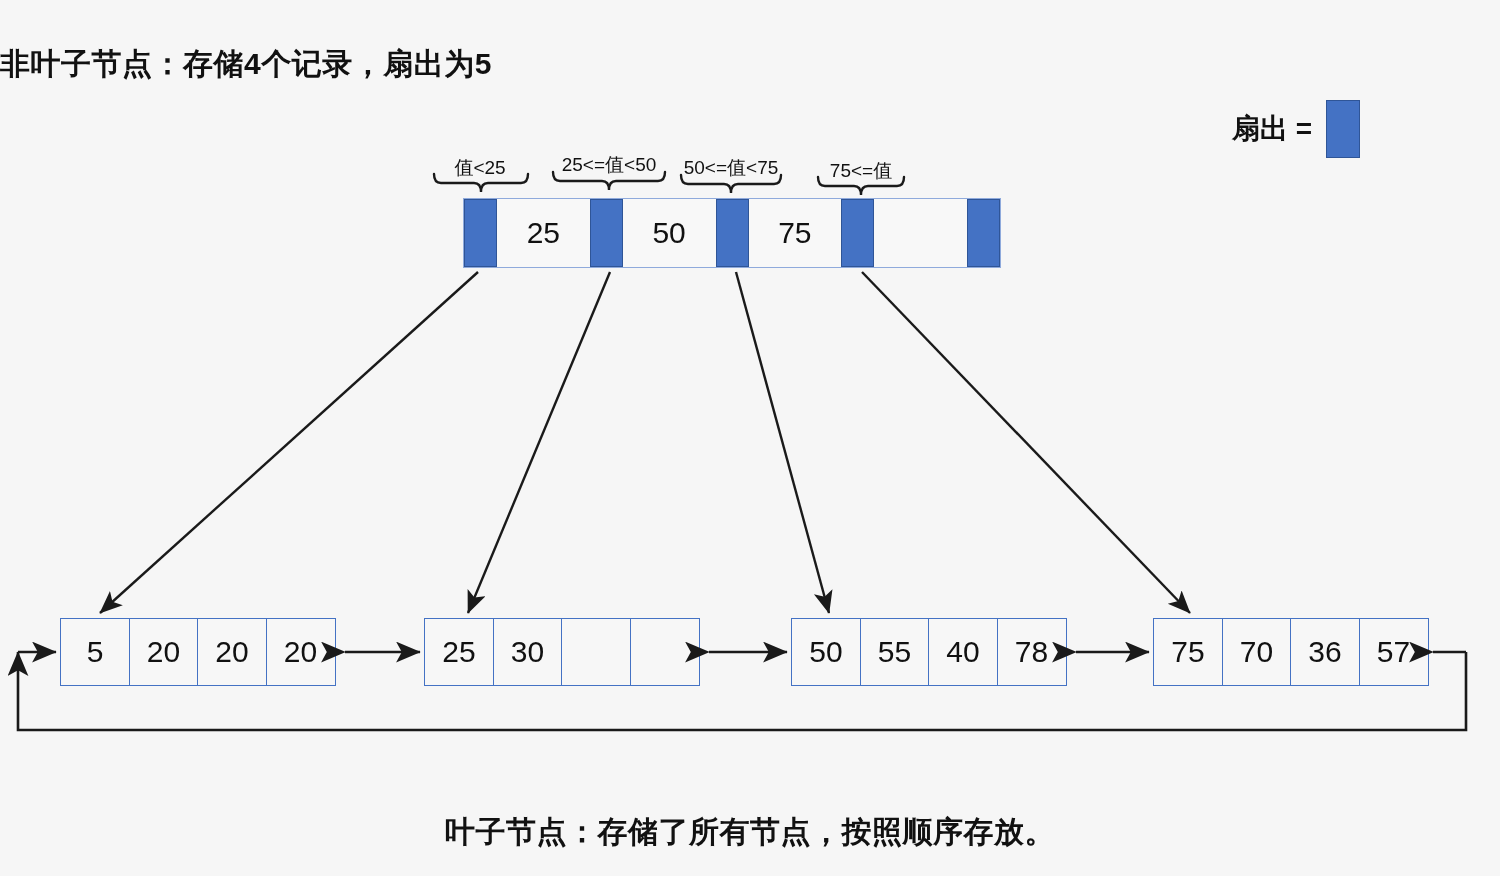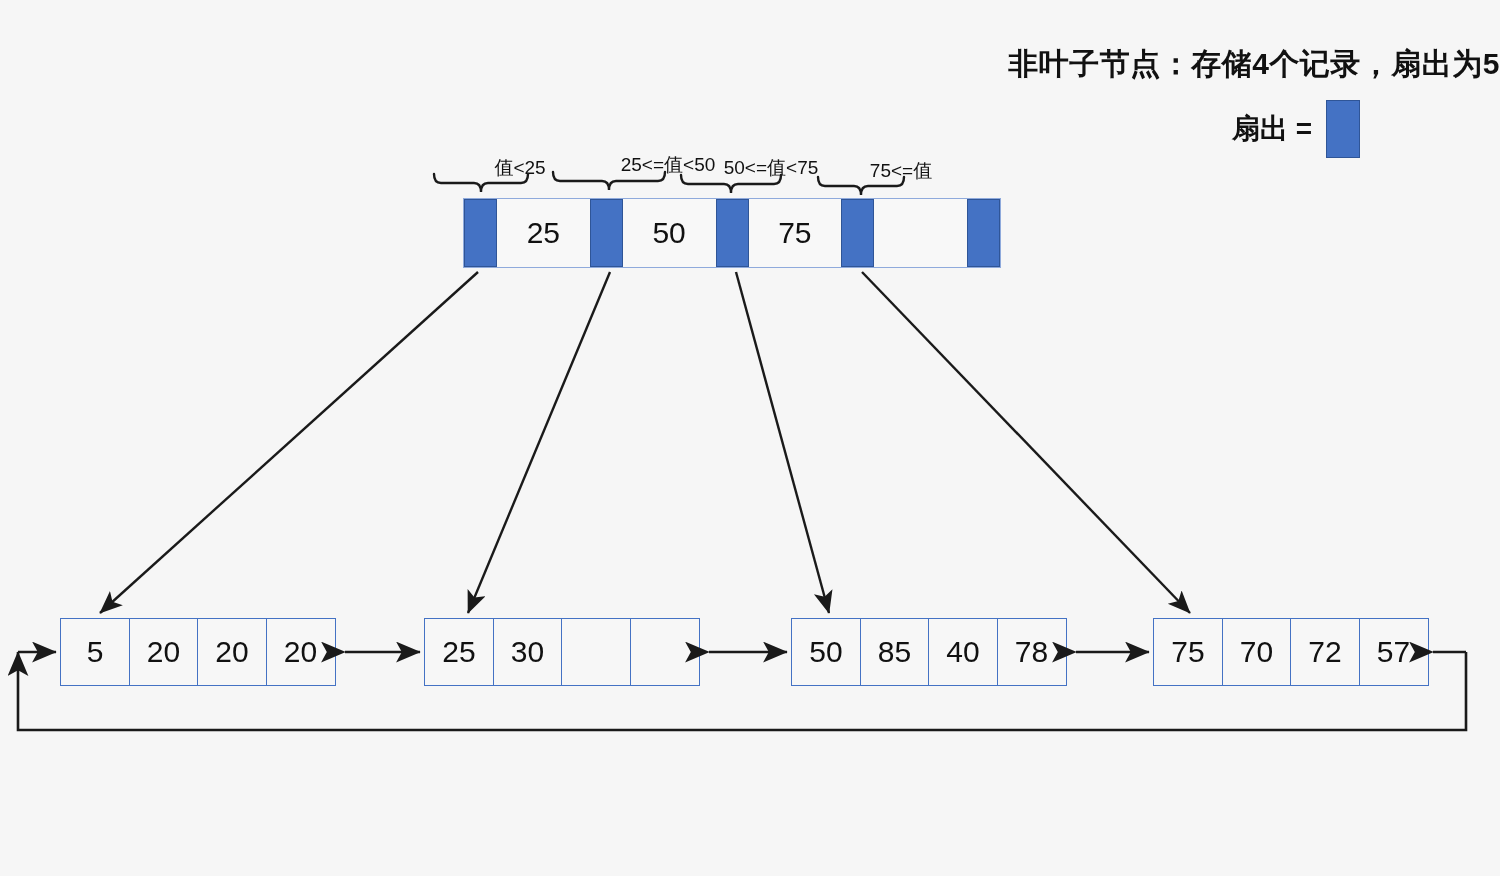--- a/index.html
+++ b/index.html
@@ -20,21 +20,21 @@
     left: 0; top: 0;
     width: 1500px;
     height: 876px;
   }
   .abs { position: absolute; }
 
   
   .title {
     left: 0; top: 44px;
     width: 1500px;
-    text-align: right;
+    text-align: left;
     font-size: 30px;
     font-weight: 700;
     letter-spacing: 0.5px;
     white-space: nowrap;
   }
   .caption {
     left: 0; top: 812px;
     width: 1500px;
     text-align: center;
     font-size: 30px;
@@ -91,21 +91,20 @@
     box-sizing: border-box;
   }
 
   
   .range-label {
     font-size: 19px;
     font-weight: 400;
     white-space: nowrap;
     text-align: center;
     transform: translateX(-50%);
-    margin-left: 40px;
   }
 
   
   .leaf {
     top: 618px;
     height: 68px;
     display: flex;
     box-sizing: border-box;
   }
   .leaf-cell {
@@ -137,21 +136,21 @@
 <div id="stage">
 
   <div class="abs title">非叶子节点：存储4个记录，扇出为5</div>
 
   <div class="abs legend">
     <span class="legend-text">扇出 =</span>
     <span class="legend-swatch"></span>
   </div>
 
   <div class="abs range-label" style="left:480px; top:155px;">值&lt;25</div>
-  <div class="abs range-label" style="left:628px; top:152px;">25&lt;=值&lt;50</div>
+  <div class="abs range-label" style="left:609px; top:152px;">25&lt;=值&lt;50</div>
   <div class="abs range-label" style="left:731px; top:155px;">50&lt;=值&lt;75</div>
   <div class="abs range-label" style="left:861px; top:158px;">75&lt;=值</div>
 
   <div class="abs root-node">
     <div class="ptr"></div>
     <div class="key">25</div>
     <div class="ptr"></div>
     <div class="key">50</div>
     <div class="ptr"></div>
     <div class="key">75</div>
@@ -169,29 +168,29 @@
 
   <div class="abs leaf" style="left:424px;">
     <div class="leaf-cell">25</div>
     <div class="leaf-cell">30</div>
     <div class="leaf-cell"></div>
     <div class="leaf-cell"></div>
   </div>
 
   <div class="abs leaf" style="left:791px;">
     <div class="leaf-cell">50</div>
-    <div class="leaf-cell">85</div>
+    <div class="leaf-cell">55</div>
     <div class="leaf-cell">40</div>
     <div class="leaf-cell">78</div>
   </div>
 
   <div class="abs leaf" style="left:1153px;">
     <div class="leaf-cell">75</div>
     <div class="leaf-cell">70</div>
-    <div class="leaf-cell">72</div>
+    <div class="leaf-cell">36</div>
     <div class="leaf-cell">57</div>
   </div>
 
   <svg class="overlay" viewBox="0 0 1500 876">
     <defs>
       <marker id="arrowEnd" markerWidth="11" markerHeight="11" refX="9.2" refY="4" orient="auto">
         <path d="M0,0 L9.5,4 L0,8 L2.2,4 Z" fill="#1a1a1a"></path>
       </marker>
       <marker id="arrowStart" markerWidth="11" markerHeight="11" refX="9.2" refY="4" orient="auto">
         <path d="M0,0 L9.5,4 L0,8 L2.2,4 Z" fill="#1a1a1a"></path>
@@ -218,14 +217,15 @@
       <line x1="1076" y1="652" x2="1149" y2="652" marker-start="url(#arrowStart)" marker-end="url(#arrowEnd)"></line>
     </g>
 
     <g stroke="#1a1a1a" stroke-width="2.6" fill="none">
       <path d="M1466,652 L1466,730 L18,730 L18,652" marker-end="url(#arrowEnd)"></path>
       <path d="M1433,652 L1466,652" marker-start="url(#arrowStart)"></path>
       <path d="M18,652 L56,652" marker-end="url(#arrowEnd)"></path>
     </g>
   </svg>
 
+  <div class="abs caption">叶子节点：存储了所有节点，按照顺序存放。</div>
 
 </div>
 
 </body></html>

